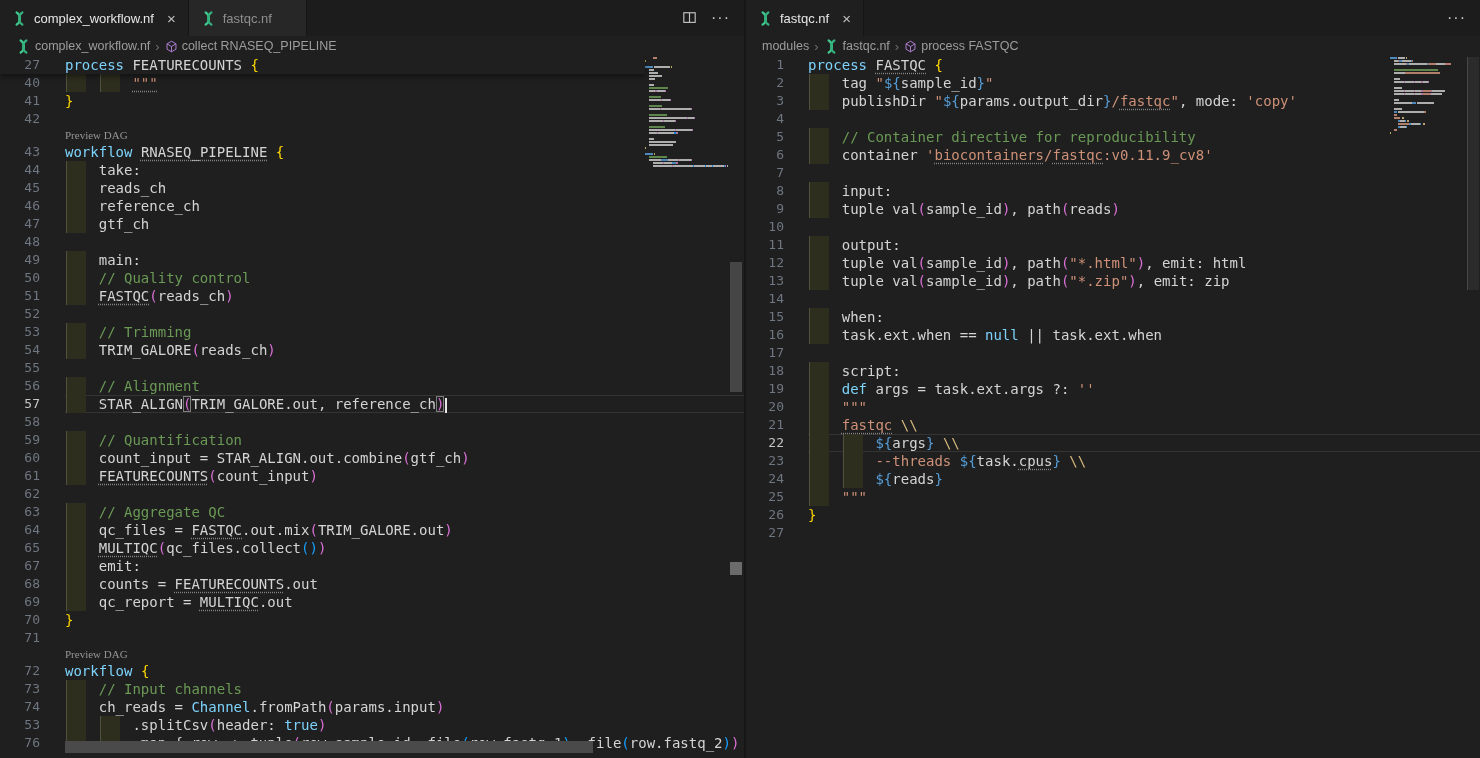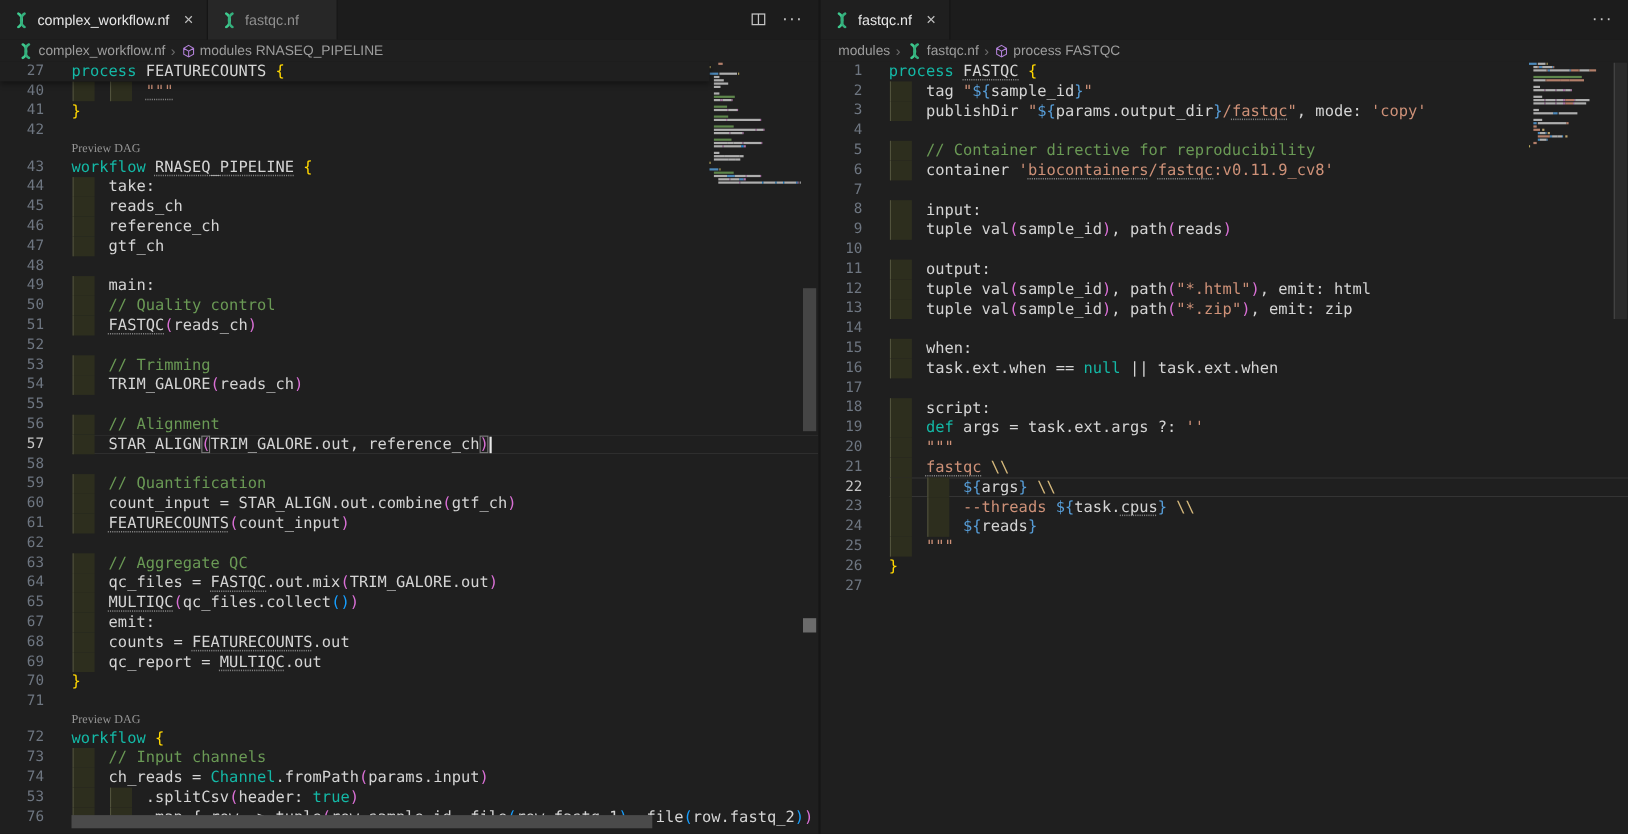--- a/index.html
+++ b/index.html
@@ -37,21 +37,21 @@
   .pane-left .ln{width:65px;padding-right:25px;}
   .pane-right .ln{width:62px;padding-right:24px;}
   .row.cur .ln{color:#c6c6c6;}
   .linebody{flex:1;position:relative;white-space:pre;color:#d4d4d4;}
   .row.cur .linebody{box-shadow:inset 0 1px 0 #343434,inset 0 -1px 0 #343434;}
   .lens{height:15px;line-height:15px;font-size:11px;color:#959595;font-family:Liberation Serif, serif;}
   .pane-left .lens{padding-left:65px;}
   .iblock{position:absolute;top:0;bottom:0;width:20px;background:#2d2e1e;border-left:1px solid #51523c;}
 
   .tok{position:relative;z-index:1;}
-  .t{color:#d4d4d4}.k{color:#14b8a6}.c{color:#6a9955}.s{color:#ce9178}.i{color:#569cd6}
+  .t{color:#d4d4d4}.k{color:#7dd3fc}.c{color:#6a9955}.s{color:#ce9178}.i{color:#569cd6}
   .b1{color:#ffd700}.b2{color:#da70d6}.b3{color:#179fff}.e{color:#d7ba7d}
   .sp{text-decoration:underline dotted rgba(200,200,200,.6);text-underline-offset:3px;}
   .bx{outline:1px solid #7d7d7d;outline-offset:-1px;}
   .caret{display:inline-block;width:2px;height:15px;background:#e8e8e8;vertical-align:middle;margin-left:1px;}
 
   
   .sticky{position:absolute;top:0;left:0;width:645px;height:18px;background:#1f1f1f;display:flex;
     line-height:18px;z-index:6;box-shadow:0 3px 5px rgba(0,0,0,.38);}
 
   
@@ -110,21 +110,21 @@
           <path d="M5 1.5 C9.5 4 9.5 12 5 14.5" fill="none" stroke="#3ec98e" stroke-width="2.4" stroke-linecap="round"></path>
           <path d="M11 1.5 C6.5 4 6.5 12 11 14.5" fill="none" stroke="#35b07d" stroke-width="2.4" stroke-linecap="round"></path>
         </svg>
         <span>complex_workflow.nf</span>
       </span>
       <span class="crumb-sep">›</span>
       <span class="crumb">
         <svg width="13" height="13" viewBox="0 0 16 16">
           <path d="M8 1.5 L13.5 4.7 V11.3 L8 14.5 L2.5 11.3 V4.7 Z M8 8 V14.5 M2.5 4.7 L8 8 L13.5 4.7" fill="none" stroke="#b180d7" stroke-width="1.2"></path>
         </svg>
-        <span>modules RNASEQ_PIPELINE</span>
+        <span>collect RNASEQ_PIPELINE</span>
       </span>
     </div>
   <div class="editor">
     <div class="rows">
         <div class="row">
           <span class="ln">40</span>
           <span class="linebody"><span class="iblock" style="left: 1px;"></span><span class="iblock" style="left: 35px;"></span><span class="tok t">        </span><span class="tok s sp">"""</span></span>
         </div>
         <div class="row">
           <span class="ln">41</span>

